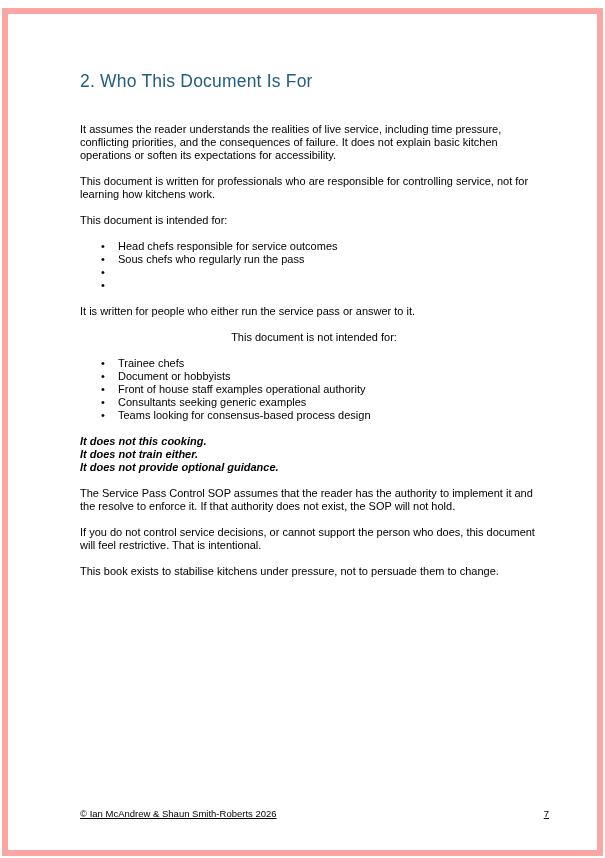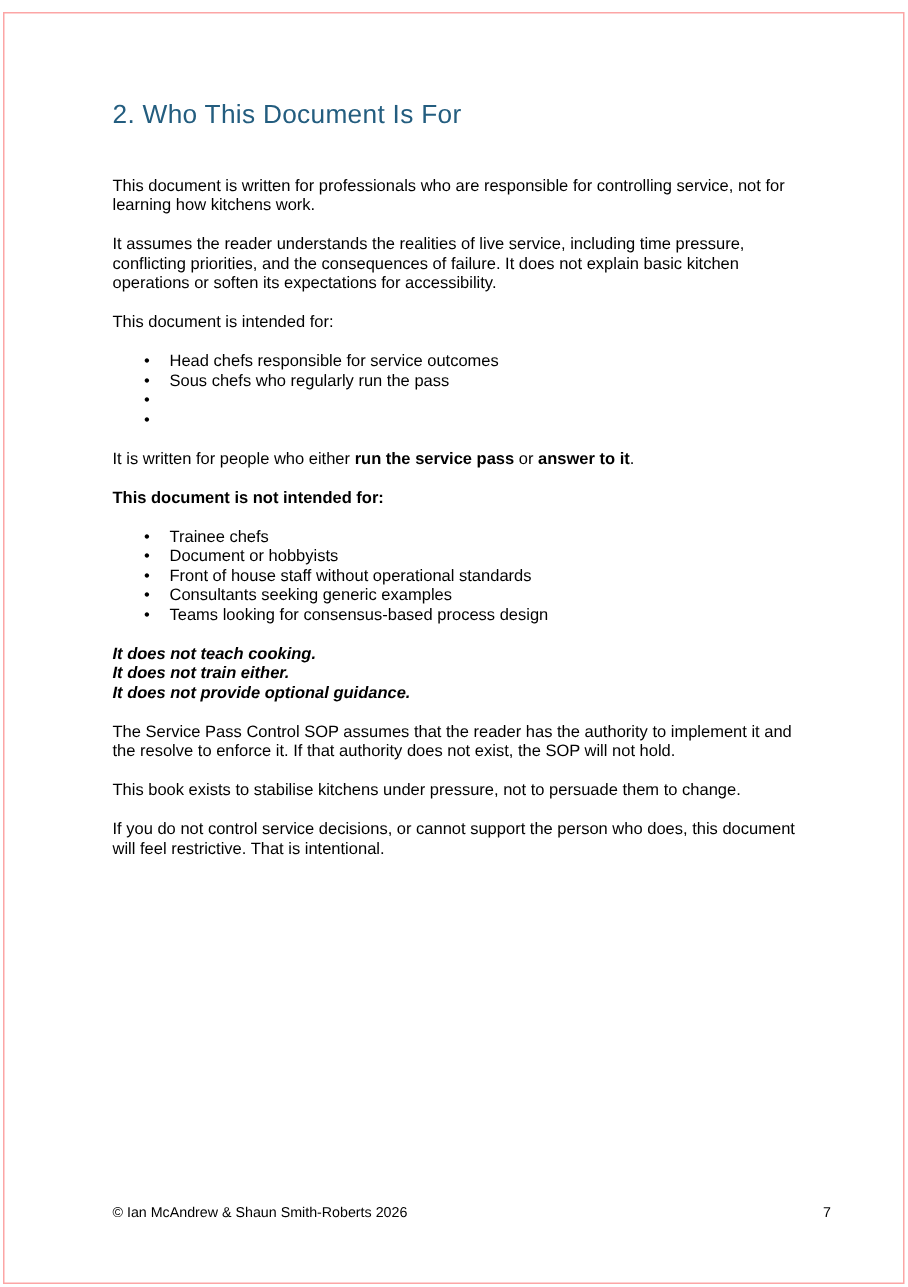--- a/index.html
+++ b/index.html
@@ -10,21 +10,21 @@
     background: #ffffff;
     font-family: "Liberation Sans", sans-serif;
   }
   .page {
     position: absolute;
     left: 2px;
     top: 8px;
     width: 601px;
     height: 848px;
     box-sizing: border-box;
-    border: 1px solid #fca5a5;
+    border: 6px solid #fca5a5;
     background: #ffffff;
   }
   .content {
     position: absolute;
     left: 72px;
     top: 56px;
     width: 468px;
     color: #000000;
     font-size: 11px;
     line-height: 13px;
@@ -46,50 +46,51 @@
   .bullet-list li {
     display: flex;
     margin: 0;
   }
   .bullet-marker {
     width: 17px;
     margin-left: 21px;
     flex: 0 0 auto;
     text-align: left;
   }
-  .bold { font-weight: bold; }
+  .bold { font-weight: normal; text-align: center; }
   .em-block { margin: 0 0 13px 0; }
   .em-block .em-line {
     margin: 0;
     font-weight: bold;
     font-style: italic;
   }
   .footer {
     position: absolute;
     left: 72px;
     right: 48px;
     top: 794px;
     display: flex;
     justify-content: space-between;
     font-size: 9.5px;
     line-height: 12px;
     color: #000000;
+    text-decoration: underline;
   }
 </style>
 </head>
 <body>
 
 <div class="page">
   <div class="content">
 
     <h1 class="heading" style="color: rgb(35, 93, 127);">2. Who This Document Is For</h1>
 
+    <p class="para">It assumes the reader understands the realities of live service, including time pressure, conflicting priorities, and the consequences of failure. It does not explain basic kitchen operations or soften its expectations for accessibility.</p>
+
     <p class="para">This document is written for professionals who are responsible for controlling service, not for learning how kitchens work.</p>
-
-    <p class="para">It assumes the reader understands the realities of live service, including time pressure, conflicting priorities, and the consequences of failure. It does not explain basic kitchen operations or soften its expectations for accessibility.</p>
 
     <p class="para">This document is intended for:</p>
 
     <ul class="bullet-list">
       <li>
         <span class="bullet-marker">•</span>
         <span>Head chefs responsible for service outcomes</span>
       </li>
       <li>
         <span class="bullet-marker">•</span>
@@ -111,43 +112,43 @@
       <li>
         <span class="bullet-marker">•</span>
         <span>Trainee chefs</span>
       </li>
       <li>
         <span class="bullet-marker">•</span>
         <span>Document or hobbyists</span>
       </li>
       <li>
         <span class="bullet-marker">•</span>
-        <span>Front of house staff without operational standards</span>
+        <span>Front of house staff examples operational authority</span>
       </li>
       <li>
         <span class="bullet-marker">•</span>
         <span>Consultants seeking generic examples</span>
       </li>
       <li>
         <span class="bullet-marker">•</span>
         <span>Teams looking for consensus-based process design</span>
       </li>
     </ul>
 
     <div class="em-block">
-      <p class="em-line">It does not teach cooking.</p>
+      <p class="em-line">It does not this cooking.</p>
       <p class="em-line">It does not train either.</p>
       <p class="em-line">It does not provide optional guidance.</p>
     </div>
 
     <p class="para">The Service Pass Control SOP assumes that the reader has the authority to implement it and the resolve to enforce it. If that authority does not exist, the SOP will not hold.</p>
 
+    <p class="para">If you do not control service decisions, or cannot support the person who does, this document will feel restrictive. That is intentional.</p>
+
     <p class="para">This book exists to stabilise kitchens under pressure, not to persuade them to change.</p>
-
-    <p class="para">If you do not control service decisions, or cannot support the person who does, this document will feel restrictive. That is intentional.</p>
 
   </div>
 
   <div class="footer">
     <span>© Ian McAndrew &amp; Shaun Smith-Roberts 2026</span>
     <span>7</span>
   </div>
 </div>
 
 </body></html>

